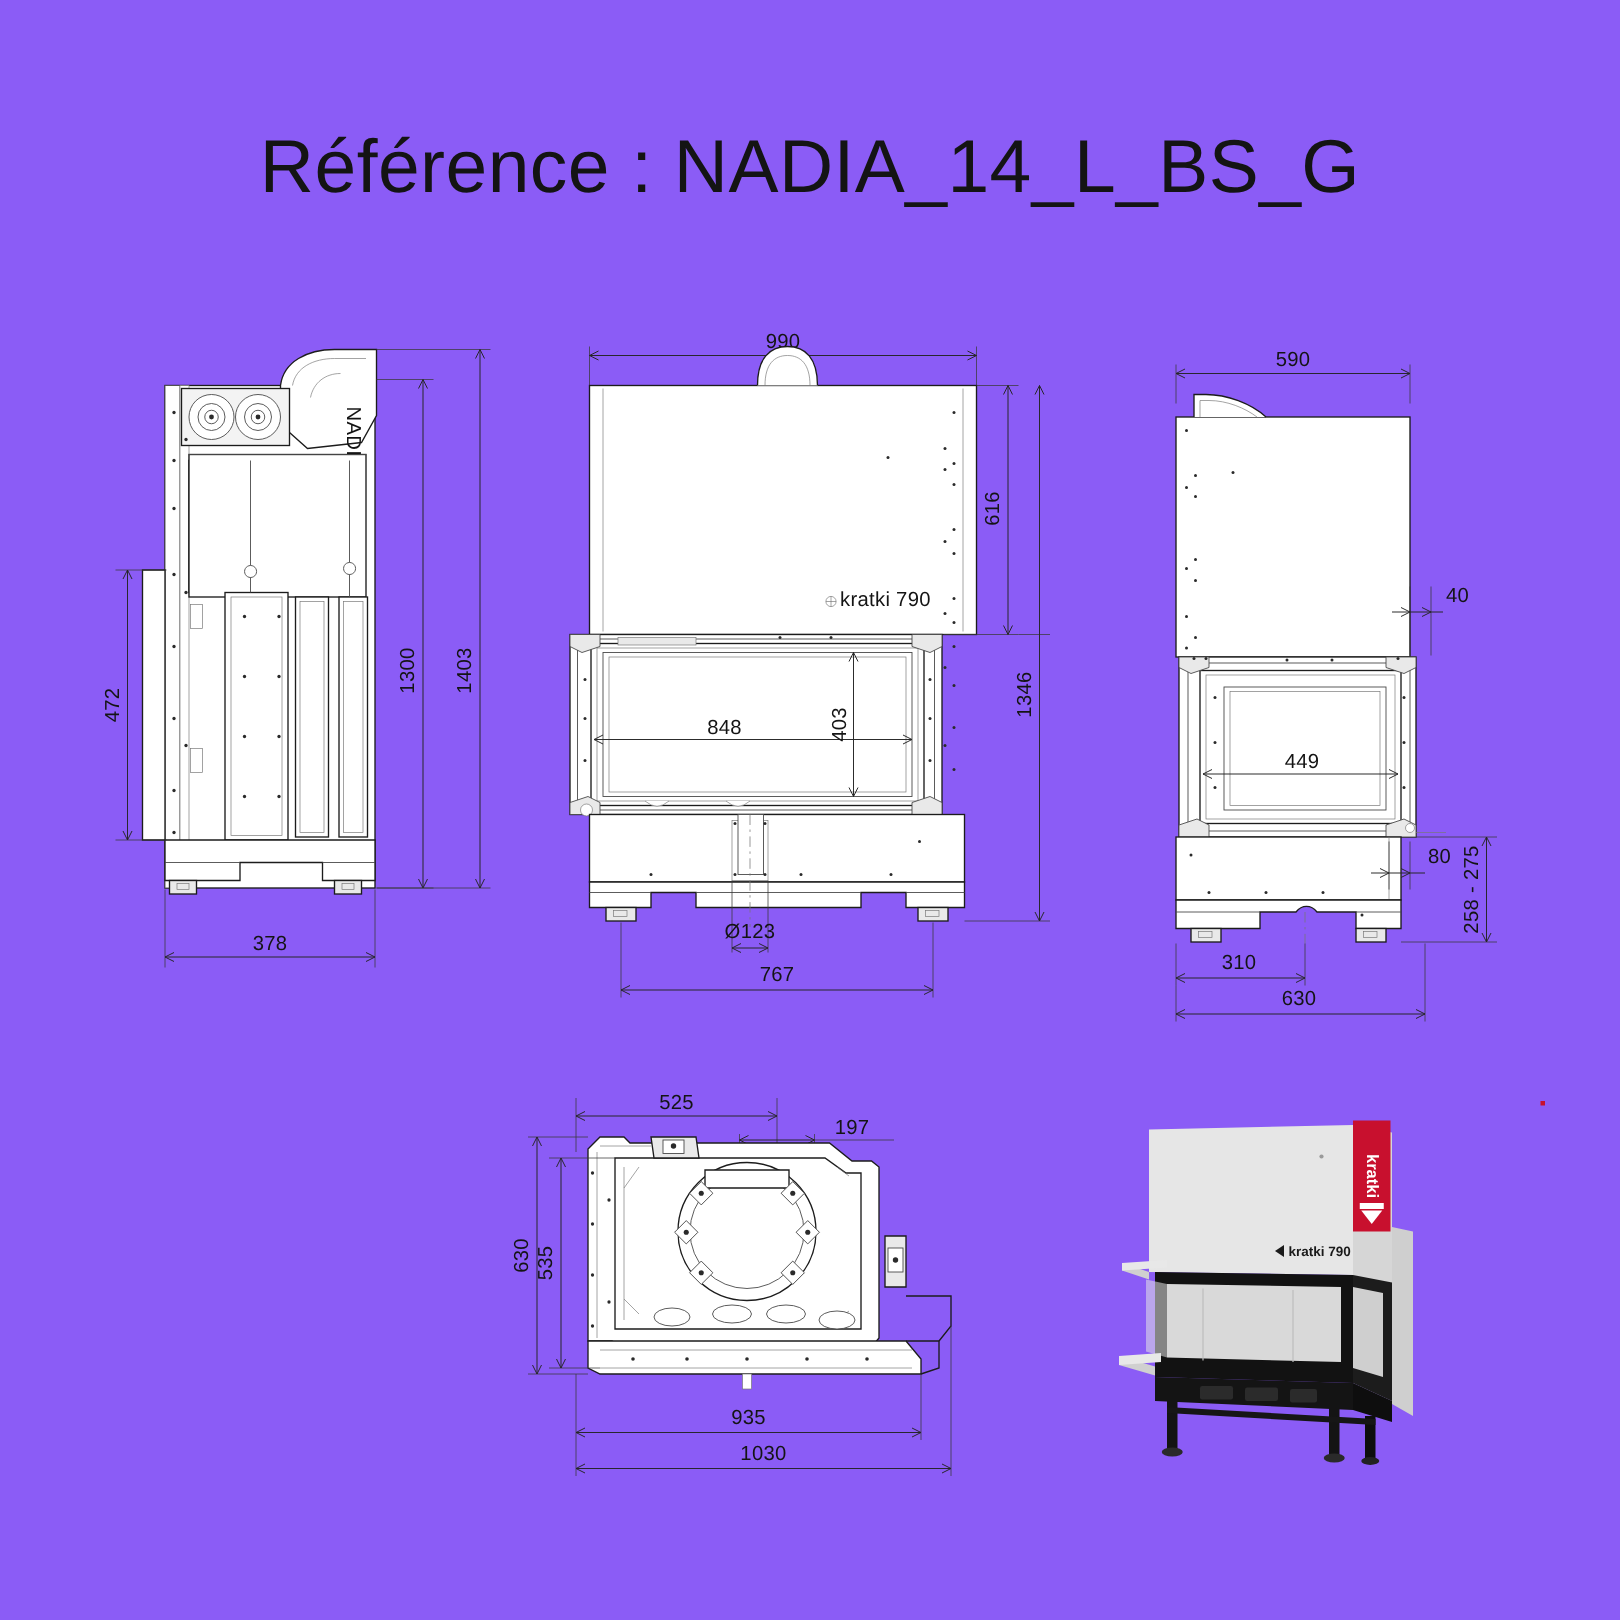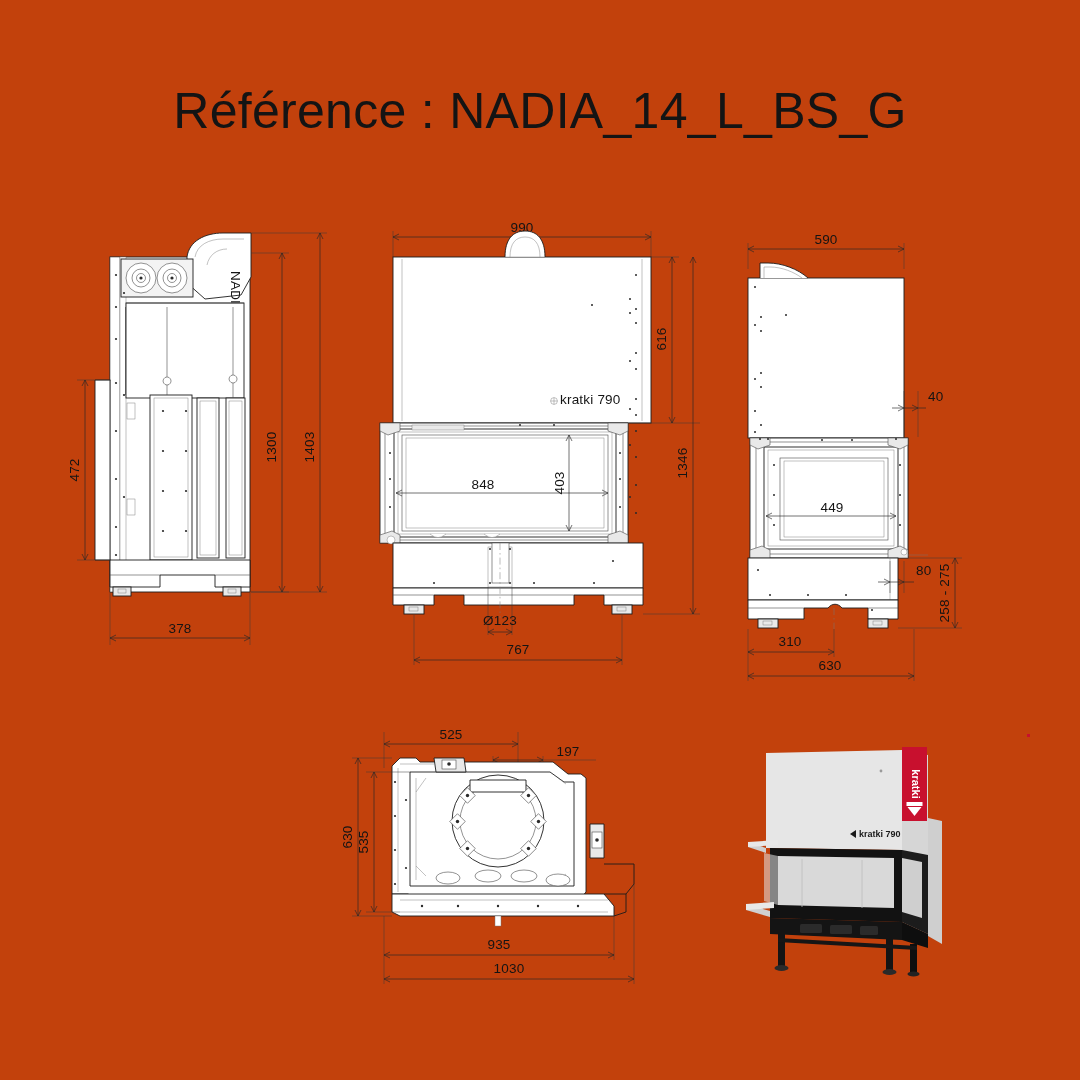--- a/index.html
+++ b/index.html
@@ -13,21 +13,21 @@
     height: 1080px;
     overflow: hidden;
     font-family: "Liberation Sans", sans-serif;
     color: #111111;
     position: relative;
   }
   #sheet {
     position: relative;
     width: 1080px;
     height: 1080px;
-    background: #c2410c;
+    background: #8b5cf6;
   }
 
   
   #title {
     position: absolute;
     left: 0;
     top: 82px;
     width: 1080px;
     text-align: center;
     font-size: 50px;
@@ -42,21 +42,21 @@
   .view {
     position: absolute;
   }
   .view svg {
     display: block;
     overflow: visible;
   }
 
   #view-side-left  { left: 55px;  top: 235px; }
   #view-front      { left: 368px; top: 213px; }
-  #view-side-right { left: 722px; top: 225px; }
+  #view-side-right { left: 758px; top: 225px; }
   #view-plan       { left: 338px; top: 716px; }
   #view-photo      { left: 742px; top: 722px; }
 
   
   .dimtext {
     font-family: "Liberation Sans", sans-serif;
     font-size: 13.5px;
     fill: #141414;
     letter-spacing: 0.2px;
   }

